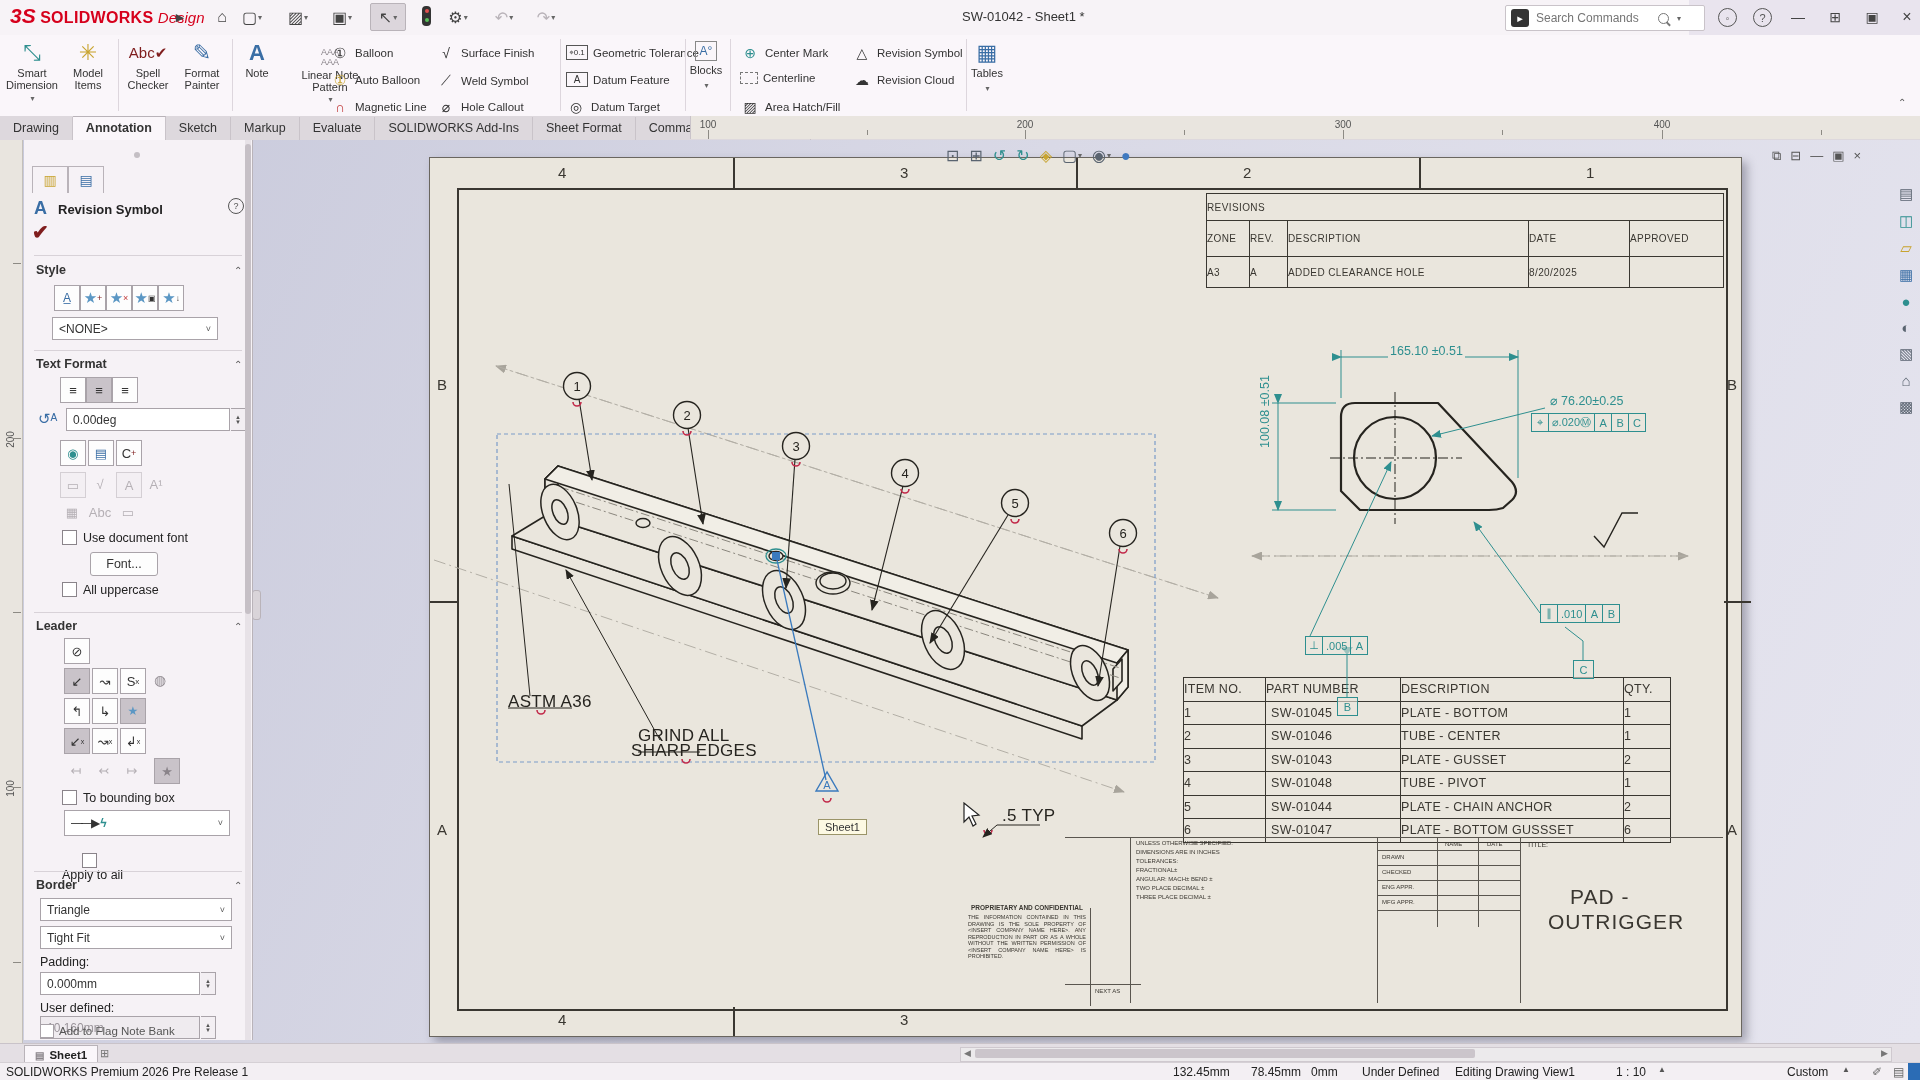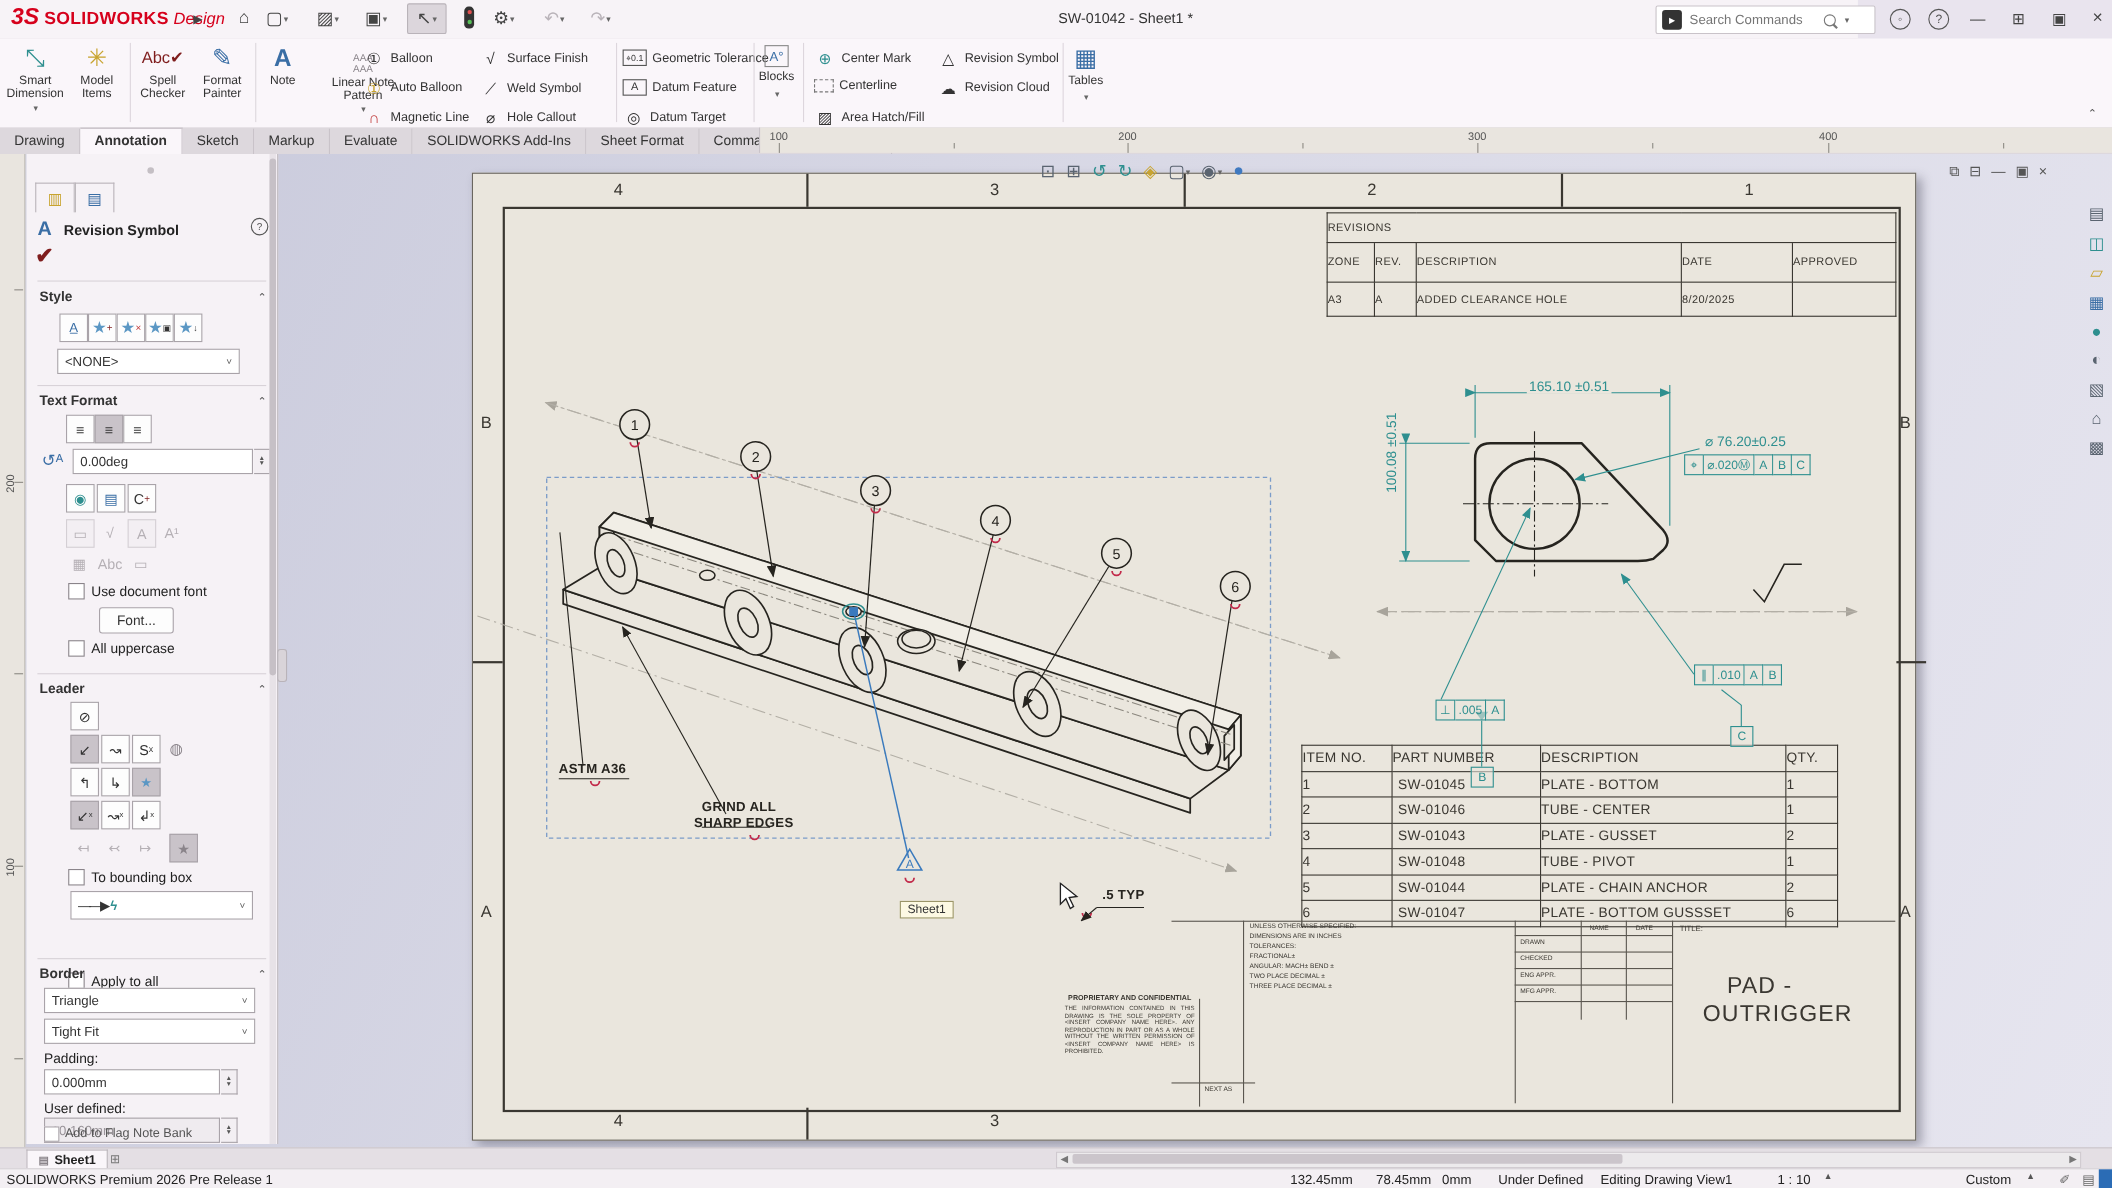--- a/index.html
+++ b/index.html
@@ -59,21 +59,21 @@
   #bomtbl td{height:22.5px;}
   .cl{text-align:left !important;padding-left:5px !important;}
   
   .fcf{position:absolute;display:flex;color:#2e8f8f;font-size:11px;}
   .fcf span{display:inline-flex;align-items:center;justify-content:center;height:17px;border:1px solid #2e8f8f;
             border-left:none;padding:0 3px;min-width:10px;background:rgba(234,230,221,.6);}
   .fcf span:first-child{border-left:1px solid #2e8f8f;}
   .dflag{position:absolute;width:19px;height:17px;border:1px solid #2e8f8f;color:#2e8f8f;font-size:11px;
          display:flex;align-items:center;justify-content:center;background:rgba(234,230,221,.6);}
   .dimtxt{position:absolute;color:#2e8f8f;font-size:12.5px;white-space:nowrap;background:#eae6dd;padding:0 2px;}
-  .notetxt{position:absolute;color:#26241f;font-size:12px;white-space:nowrap;letter-spacing:.3px;font-weight:bold;}
+  .notetxt{position:absolute;color:#26241f;font-size:17px;white-space:nowrap;letter-spacing:.3px;}
   
   .hud{position:absolute;display:flex;gap:10px;align-items:center;font-size:16px;color:#5a6470;}
   .hud .h{display:inline-flex;align-items:center;}
   
   #panel{position:absolute;left:24px;top:0;width:228px;height:900px;background:#f6f2f6;border-right:1px solid #b9b3b9;font-size:12.5px;color:#333;}
   .ptabs{position:absolute;left:8px;top:26px;display:flex;}
   .ptab{width:34px;height:26px;border:1px solid #b9b3b9;border-bottom:none;display:flex;align-items:center;justify-content:center;font-size:14px;background:#f6f2f6;}
   .phdr{position:absolute;font-weight:bold;font-size:13px;color:#222;}
   .sec{position:absolute;left:10px;width:208px;border-top:1px solid #d8d2d8;}
   .sechdr{position:absolute;font-weight:bold;font-size:12.5px;color:#333;}
@@ -703,21 +703,21 @@
           <span class="gray">★</span>
         </span>
       <span class="cb" style="left:38px;top:650px;">
         <span class="box"></span>
           <span>To bounding box</span>
       </span>
       <div class="pdrop" style="left:40px;top:670px;width:152px;height:24px;">
         <span><span style="letter-spacing:-2px;">——</span>▶<span class="teal" style="font-weight:bold;">ϟ</span></span>
           <span class="dd">˅</span>
       </div>
-      <span class="cb" style="left:38px;top:744px;">
+      <span class="cb" style="left:38px;top:713px;flex-direction:column;">
         <span class="box"></span>
           <span>Apply to all</span>
       </span>
 
       <div class="sec" style="top:731px;"></div>
       <span class="sechdr" style="left:12px;top:738px;">Border</span>
       <span class="caret" style="left:210px;top:740px;">⌃</span>
       <div class="pdrop" style="left:16px;top:758px;width:178px;">
         <span>Triangle</span>
           <span class="dd">˅</span>

